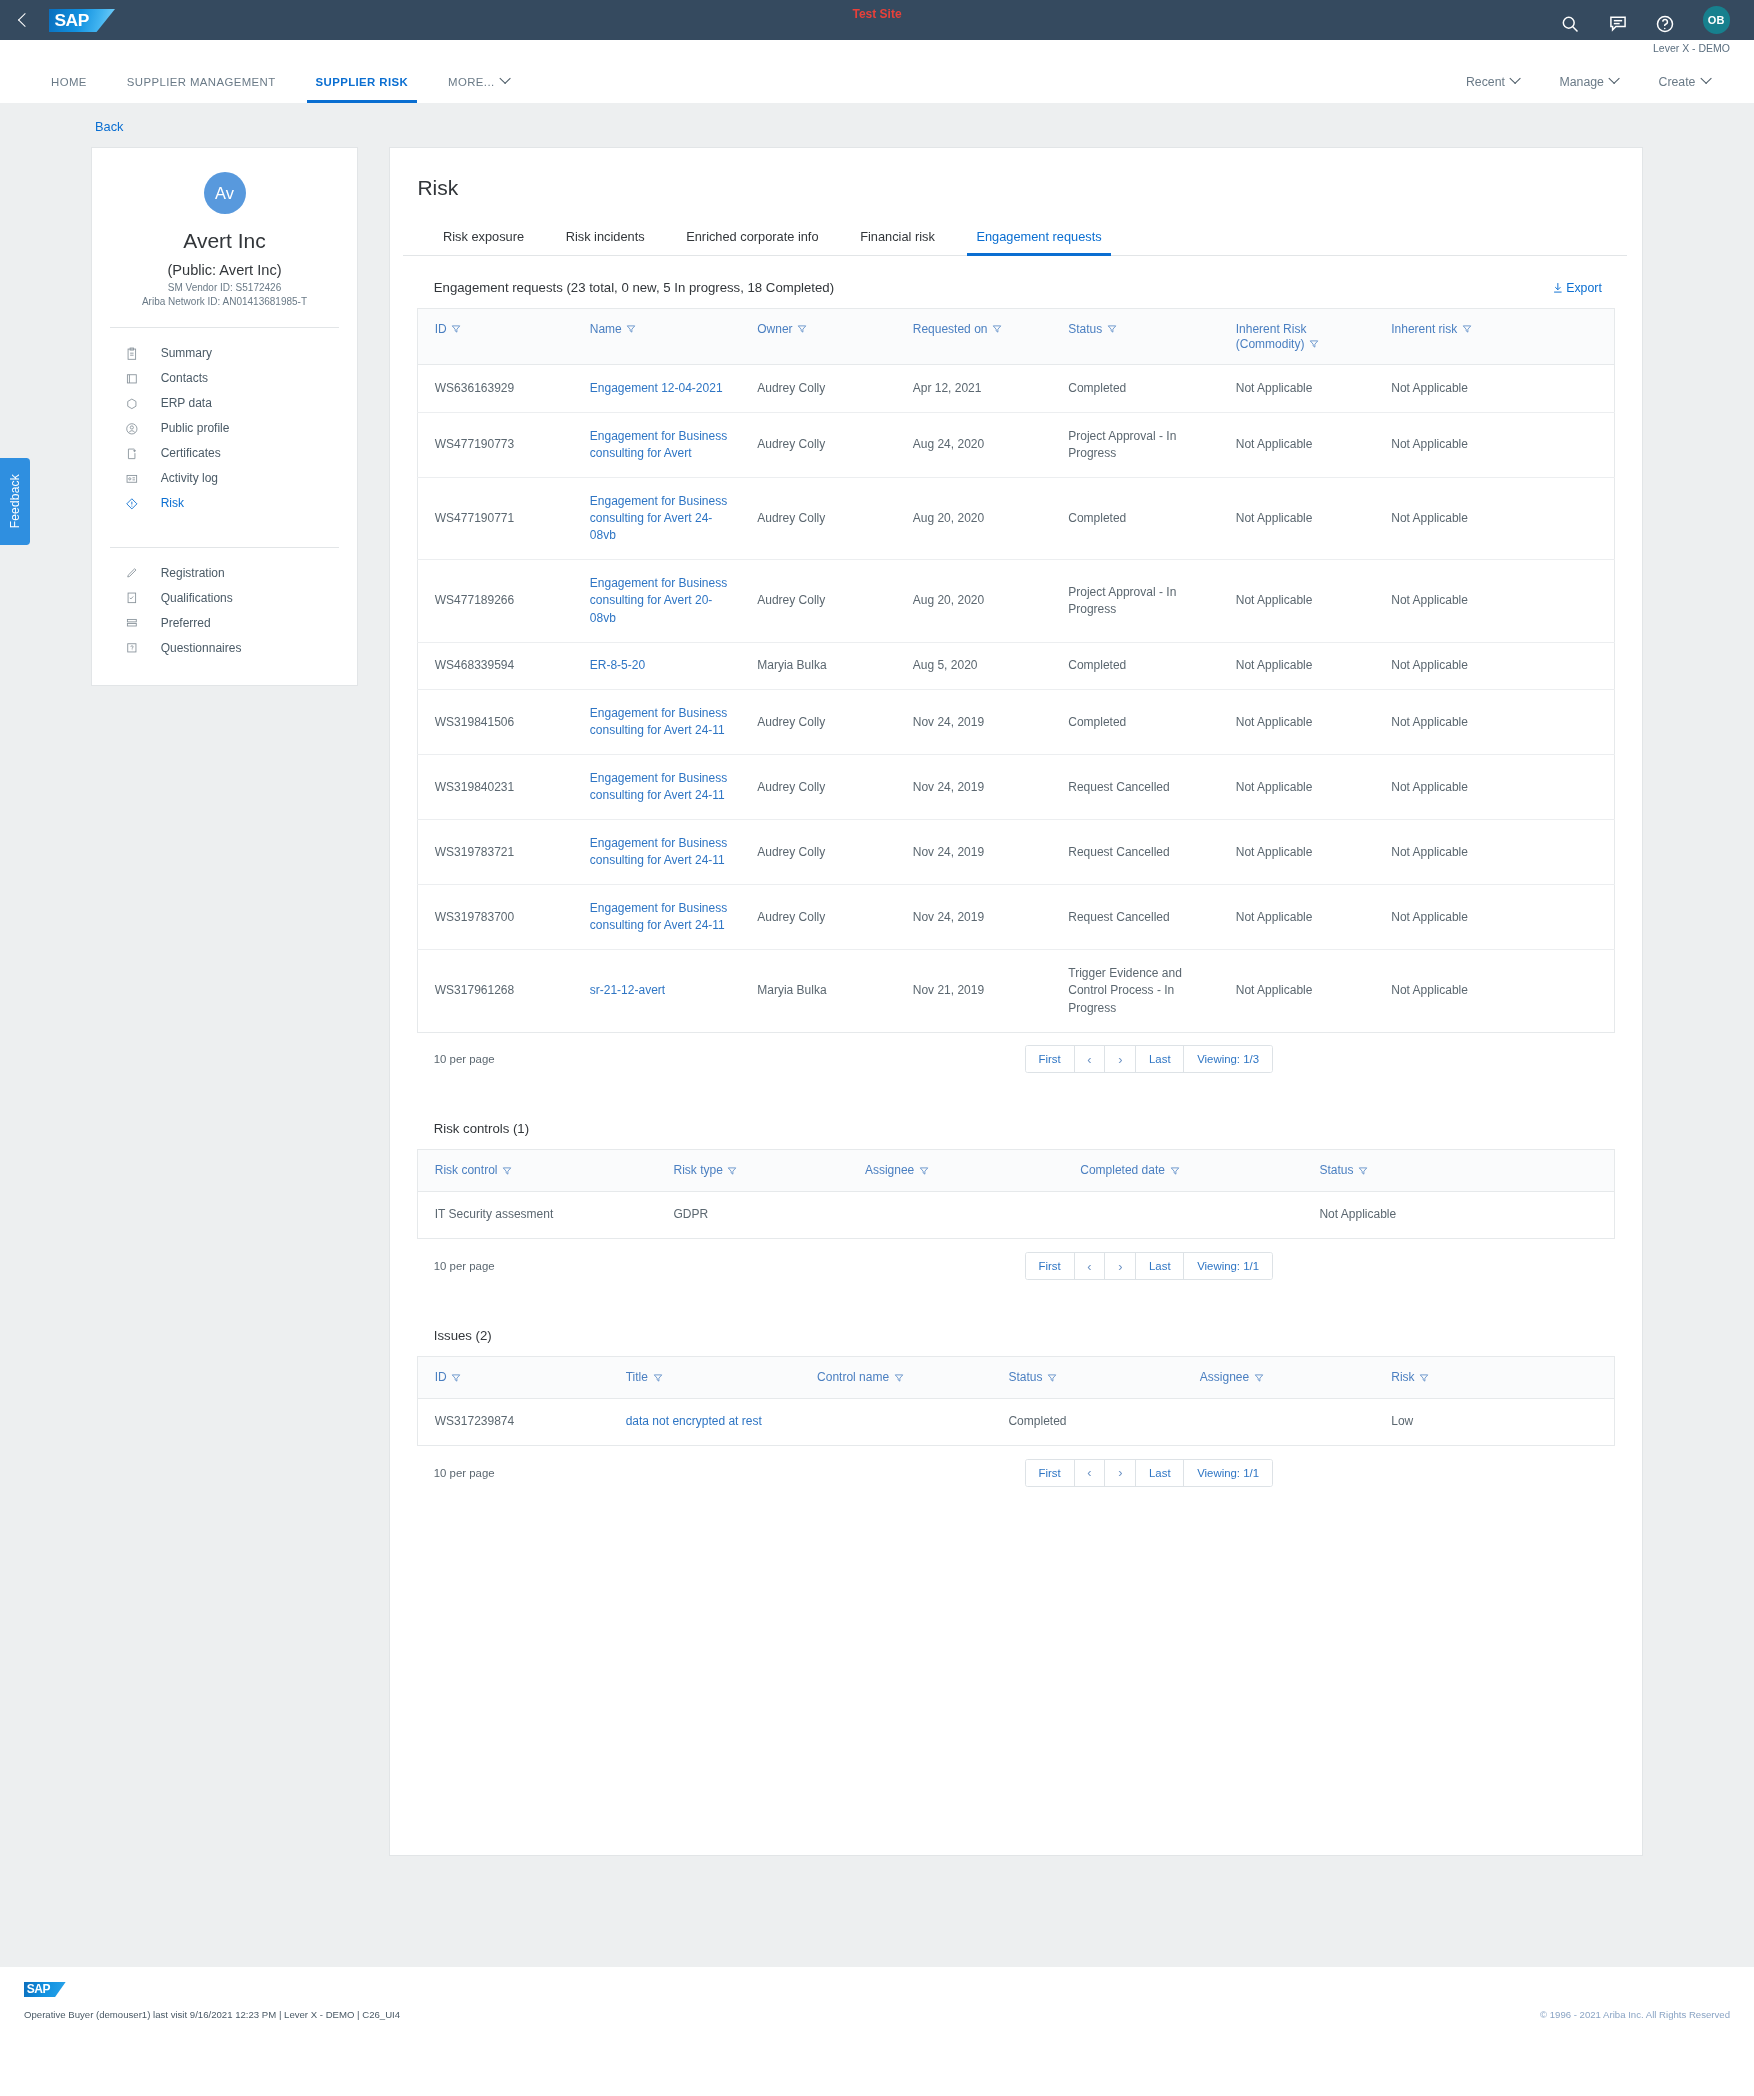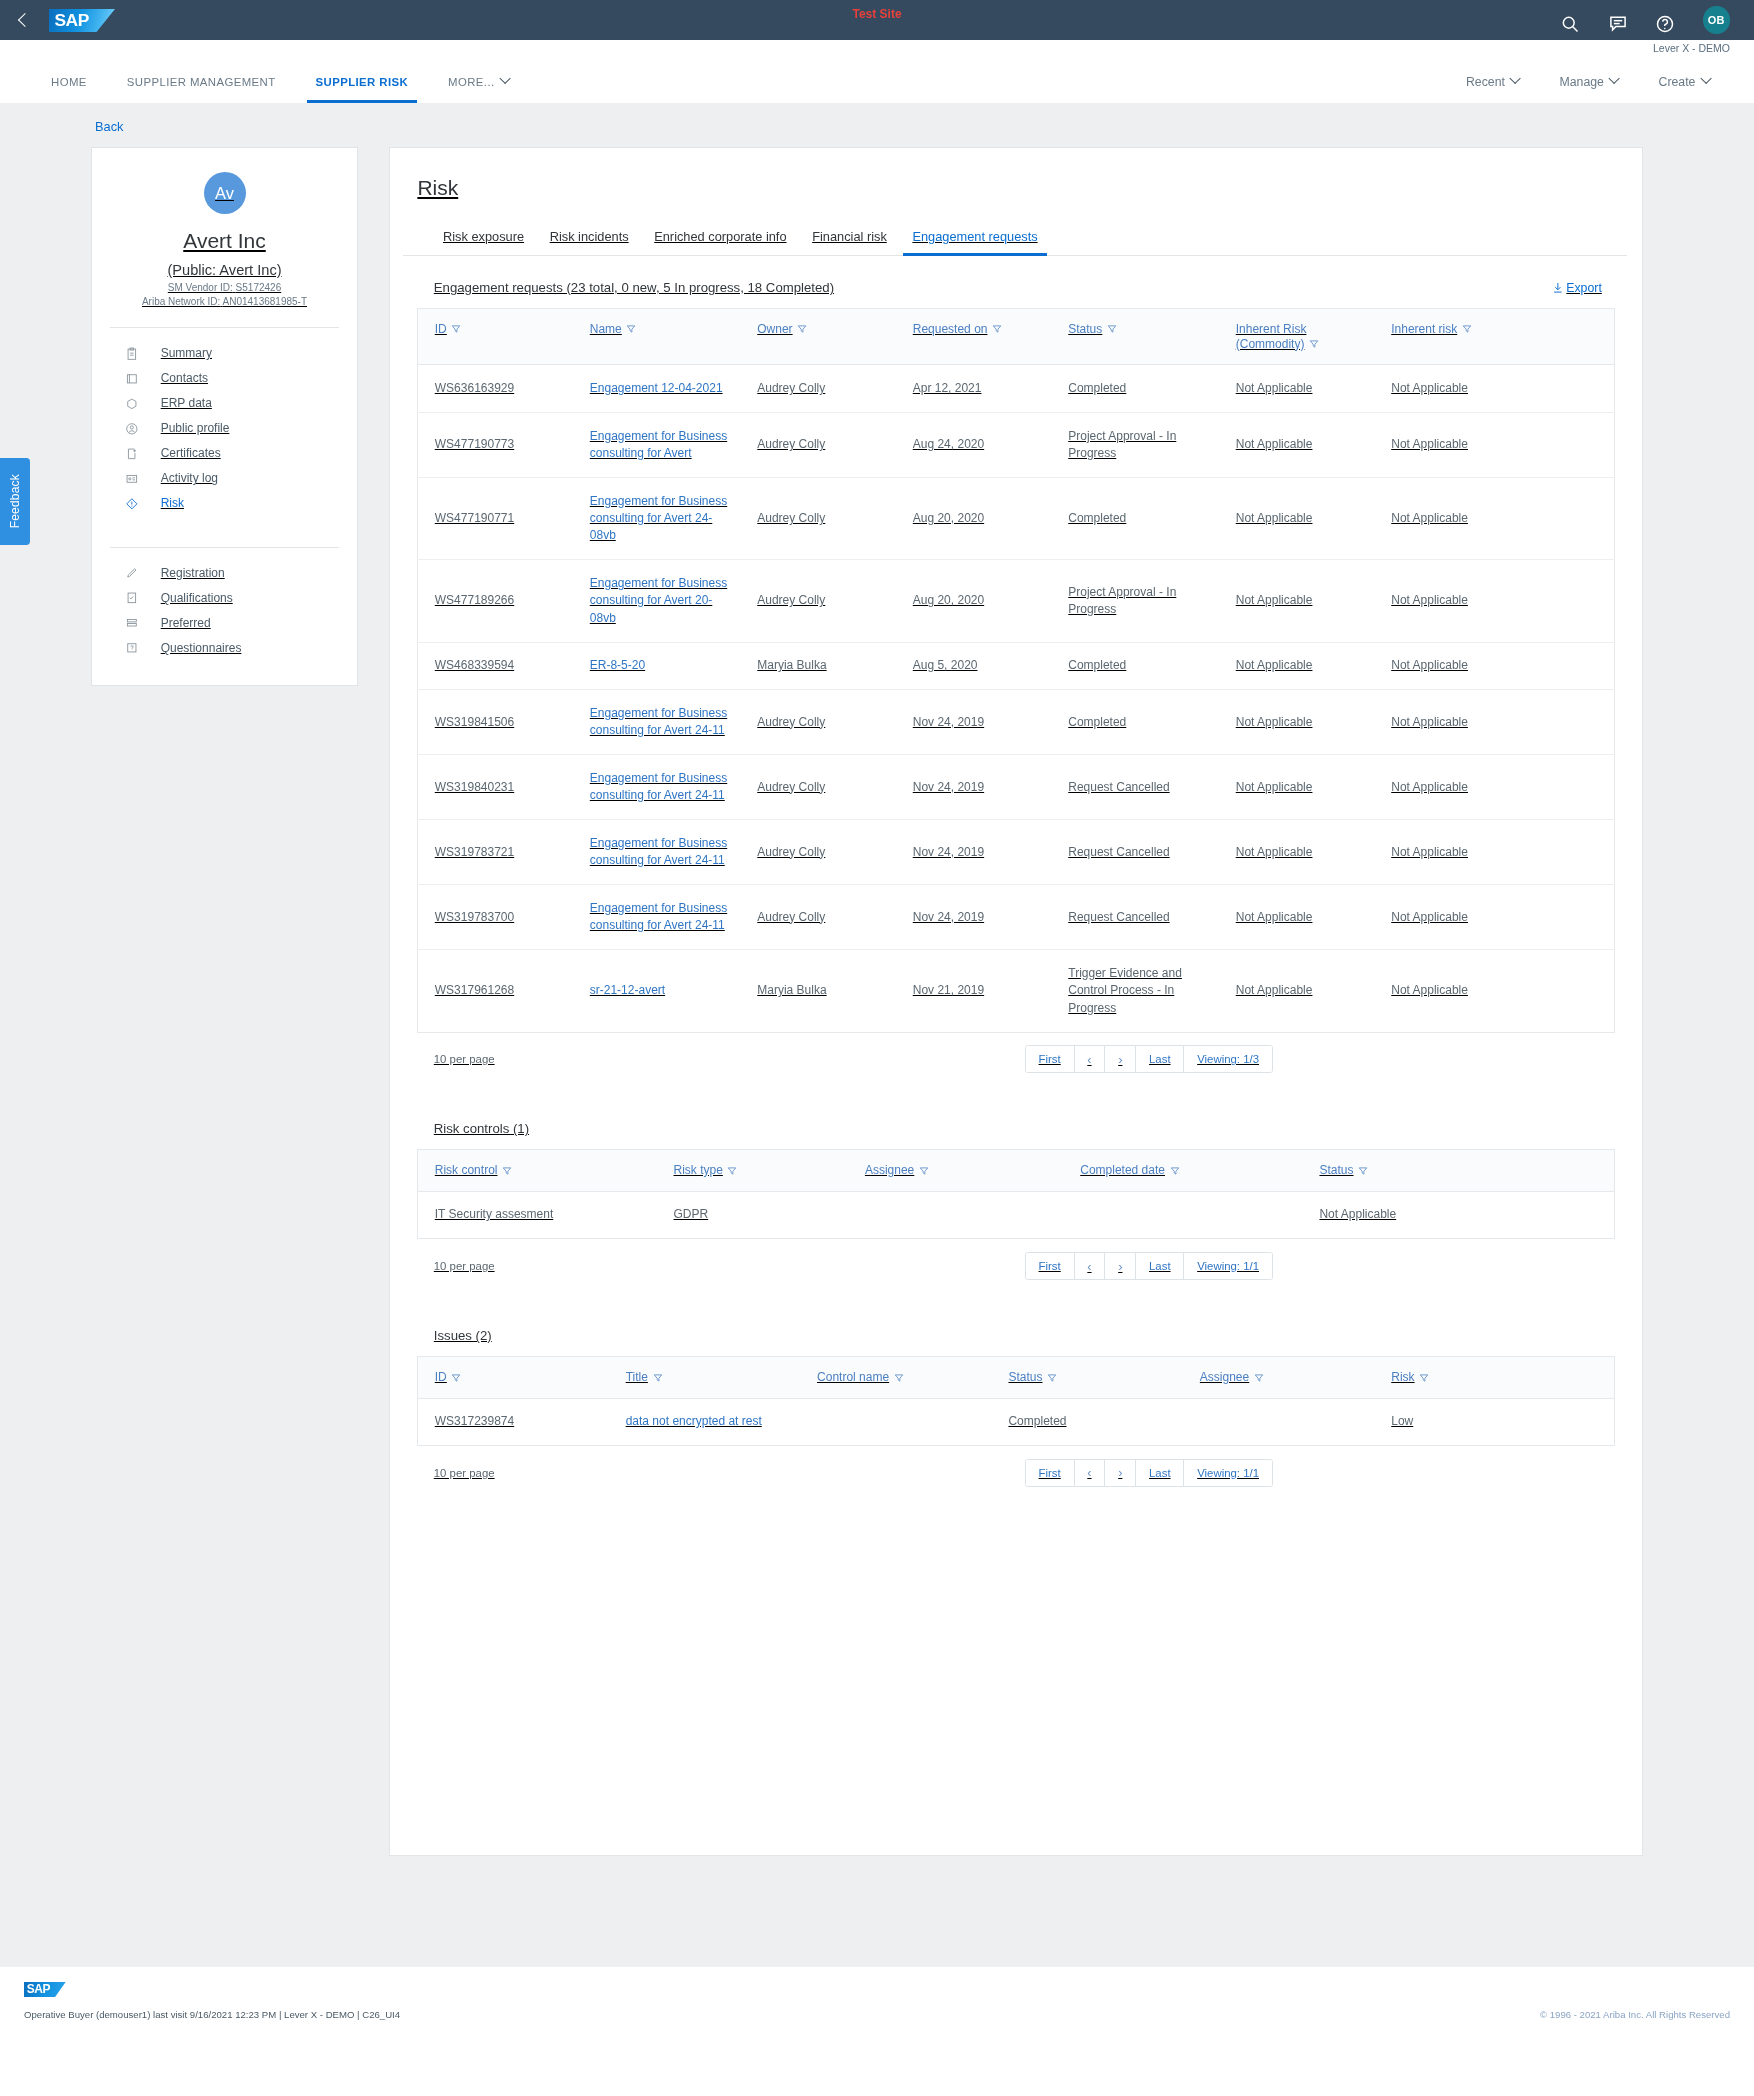--- a/index.html
+++ b/index.html
@@ -75,21 +75,21 @@
   .navitem .caret { margin-left: 6.4px; width:8.2px; height:8.2px; border-right:1.5px solid #4a5a66; border-bottom:1.5px solid #4a5a66; transform: rotate(45deg) translate(-1.8px,-1.8px); }
   .nav-right { margin-left:auto; display:flex; align-items:stretch; padding-right: 24px; }
   .nav-right .navitem { text-transform:none; font-size:12.3px; color:#6a7a87; letter-spacing:0; }
 
   
   .pagewrap { background: #edeff0; min-height: 1864px; padding-bottom: 37px; position: relative; }
   .backlink {
     padding: 16.4px 0 12.8px 95px; font-size: 12.8px; color: #0a6ed1; cursor: pointer;
     display:inline-block;
   }
-  .content-row { display: flex; align-items: flex-start; padding: 0 0 0 91px; text-decoration: underline; }
+  .content-row { display: flex; align-items: flex-start; padding: 0 0 0 91px; }
 
   
   .leftcard {
     width: 267px; background: #fff; border: 0.9px solid #e2e5e7;
     padding: 24px 0 0 0; flex: none;
   }
   .avatar-big {
     width: 42px; height: 42px; border-radius: 50%; background: #5899dd; color: #fff;
     font-size: 16.4px; display:flex; align-items:center; justify-content:center;
     margin: 0 auto 14.6px auto;
@@ -109,21 +109,21 @@
   .navlink .gi { width: 13.7px; height: 13.7px; flex: none; display:block; }
   .navlist.second { padding-top: 12.8px; padding-bottom: 24px; }
 
   
   .mainpanel {
     margin-left: 31px; background: #fff; border: 0.9px solid #e2e5e7;
     width: 1254px; flex: none; min-height: 1709px; padding: 0;
   }
   .risk-title { font-size: 21px; color: #32363a; padding: 27.4px 0 0 27.4px; }
   .tabs {
-    display: flex; align-items: flex-end; gap: 0; padding: 24px 0 0 27.4px;
+    display: flex; align-items: flex-end; gap: 16px; padding: 24px 0 0 27.4px;
     border-bottom: 0.9px solid #e2e5e7; margin: 0 14.6px 0 12.8px;
   }
   .tab {
     padding: 5.5px 12.8px 11px 12.8px; font-size: 12.8px; color: #32363a; cursor: pointer;
     position: relative; white-space: nowrap;
   }
   .tab.active { color: #0a6ed1; }
   .tab.active::after {
     content:""; position:absolute; left: 3.7px; right: 3.7px; bottom: -0.9px; height: 2.7px; background: #0a6ed1;
   }

